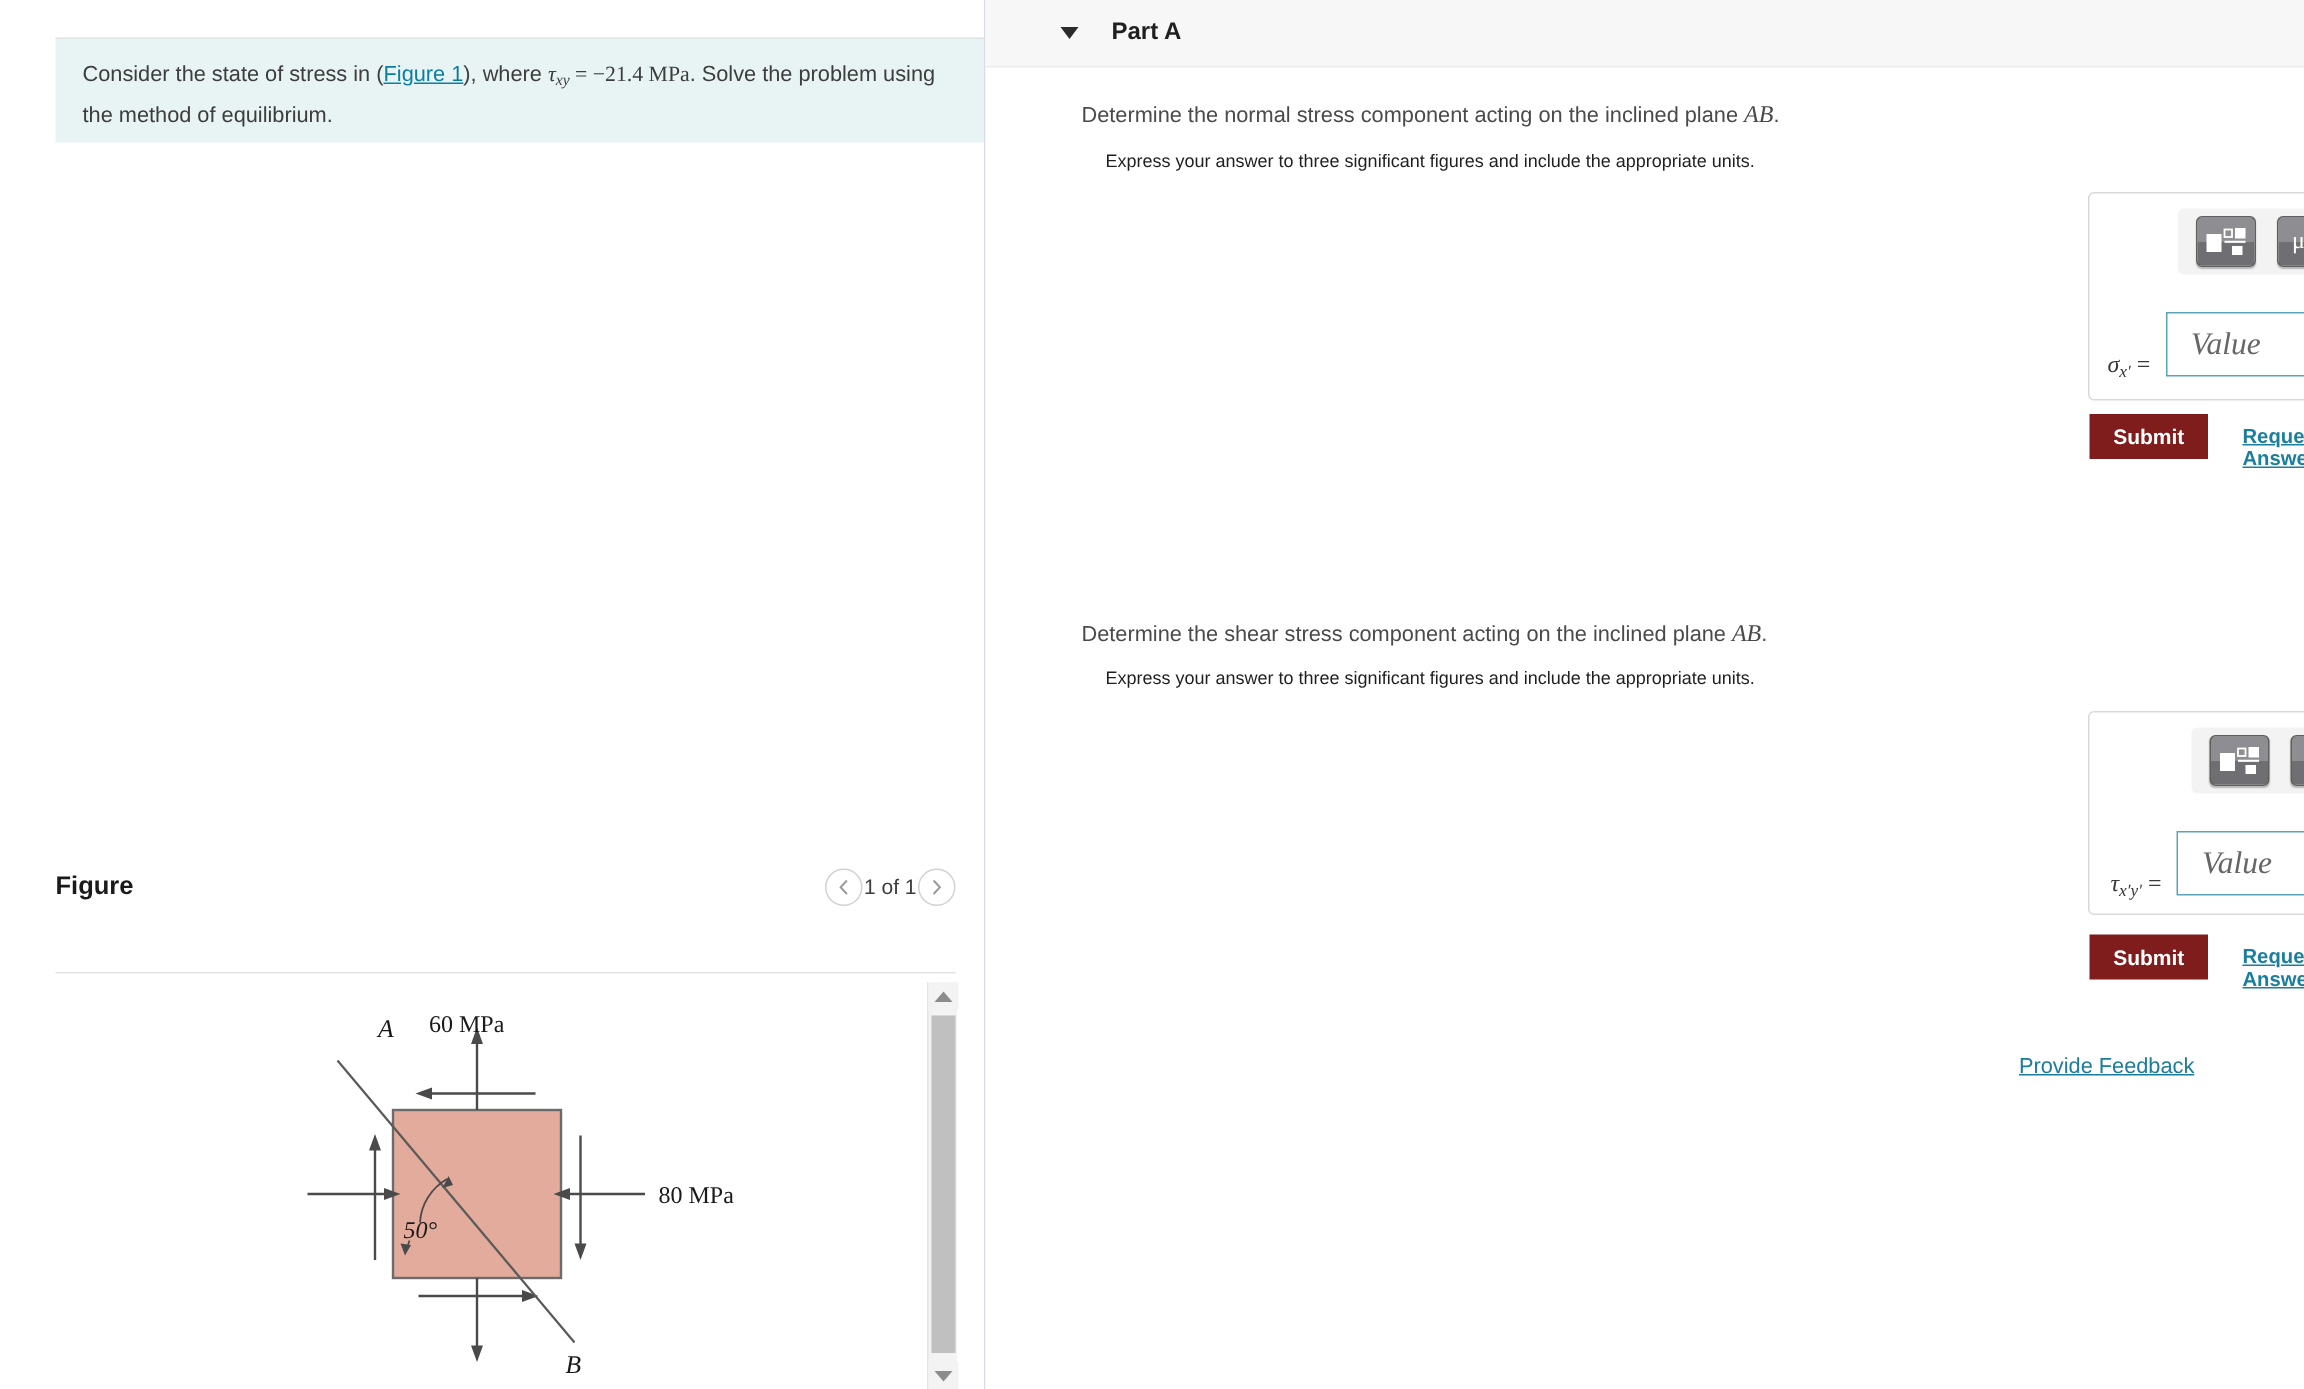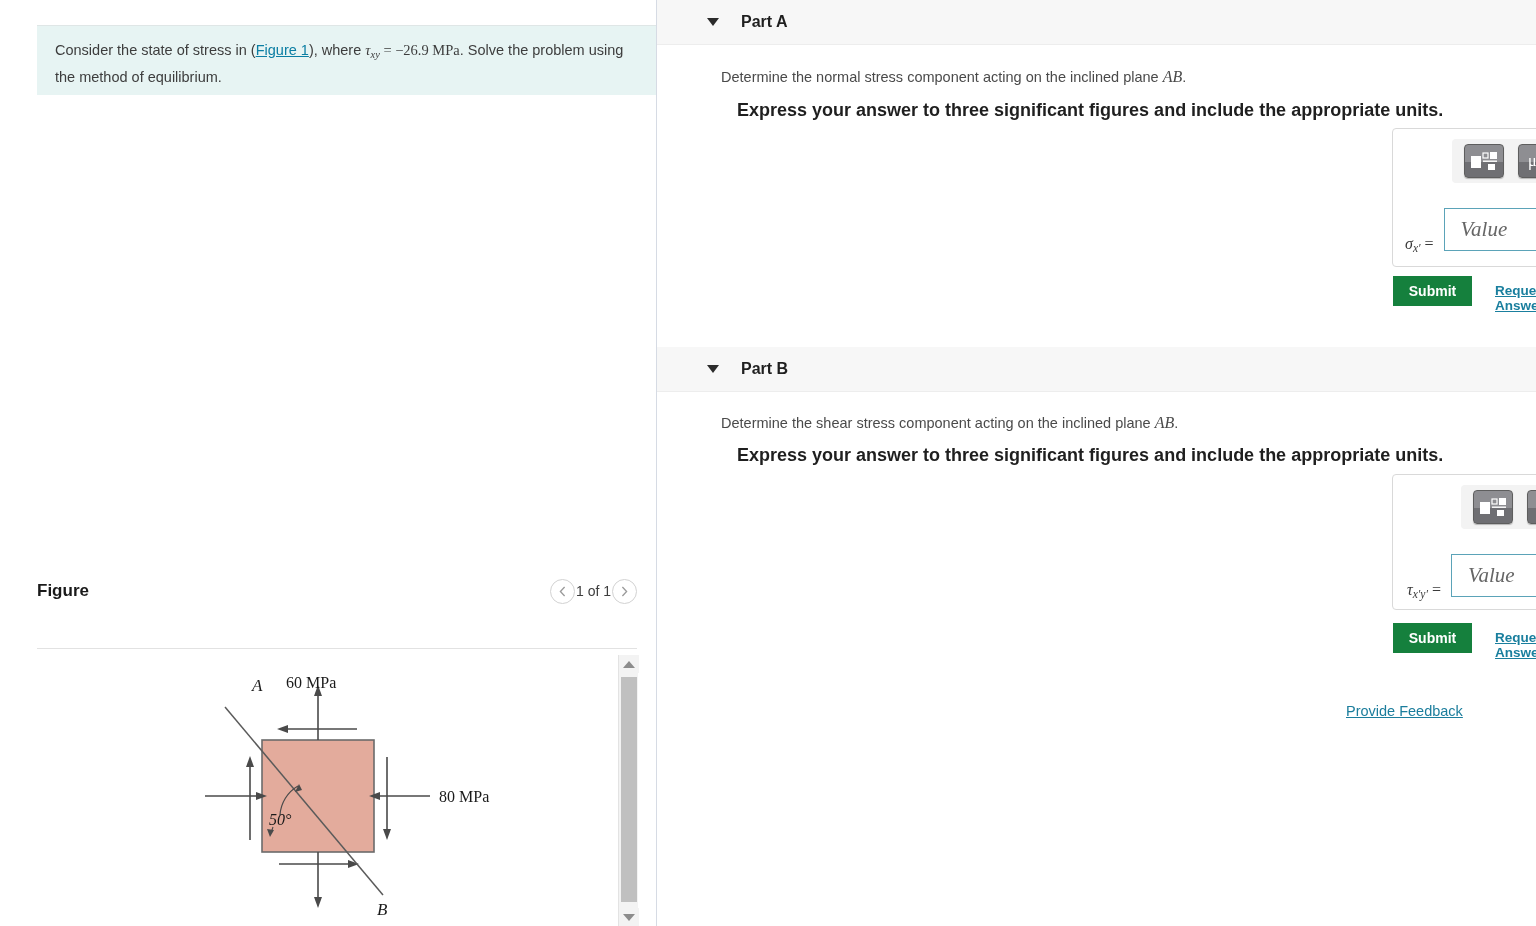--- a/index.html
+++ b/index.html
@@ -118,21 +118,21 @@
   }
   .part-label { font-size: 16px; font-weight: bold; color: #1f1f1f; }
 
   .q-text {
     position: absolute; left: 64px;
     font-size: 14.5px; color: #4a4a4a;
     font-family: "Liberation Sans", sans-serif;
   }
   .q-bold {
     position: absolute; left: 80px;
-    font-size: 18px; font-weight: bold; color: #1f1f1f;
+    font-size: 12px; font-weight: normal; color: #1f1f1f;
   }
 
   
   .answer-box {
     position: absolute;
     border: 1px solid #d9d9d9;
     border-radius: 4px;
     background: #fff;
   }
   .ans-toolbar {
@@ -174,21 +174,21 @@
     font-style: italic;
     font-size: 21px;
     color: #666;
     cursor: text;
   }
   .ans-value { width: 167px; }
 
   .submit-btn {
     position: absolute;
     width: 79px; height: 30px;
-    background: #15803d;
+    background: #7f1d1d;
     color: #fff; font-size: 14px; font-weight: bold;
     display: flex; align-items: center; justify-content: center;
     cursor: pointer; border: none;
     font-family: "Liberation Sans", sans-serif;
   }
   .req-link {
     position: absolute;
     font-size: 13.5px; font-weight: bold;
     color: #1a7f9e; text-decoration: underline; cursor: pointer;
   }
@@ -199,21 +199,21 @@
   }
 </style>
 </head>
 <body>
 
 <div class="page">
 
   <div class="left-panel">
 
     <div class="intro-box">
-      <div class="intro-text"><span>Consider the state of stress in (</span><a>Figure 1</a><span>), where </span><span class="mathit">τ</span><span class="sub">xy</span><span class="mathrm"> = −26.9 MPa</span><span>. Solve the problem using the method of equilibrium.</span></div>
+      <div class="intro-text"><span>Consider the state of stress in (</span><a>Figure 1</a><span>), where </span><span class="mathit">τ</span><span class="sub">xy</span><span class="mathrm"> = −21.4 MPa</span><span>. Solve the problem using the method of equilibrium.</span></div>
     </div>
 
     <div class="figure-header">
       <div class="figure-title">Figure</div>
       <div class="fig-nav">
         <div class="nav-circle">
           <svg width="7" height="11" viewBox="0 0 7 11">
             <path d="M5.6 1 L1.4 5.5 L5.6 10" stroke="#9a9a9a" stroke-width="1.3" fill="none"></path>
           </svg>
         </div>
@@ -314,24 +314,20 @@
         <span class="ans-symbol"><span class="mathit">σ</span><span class="sub">x′</span>
           <span>=</span></span>
         <div class="ans-field ans-value">Value</div>
 
       </div>
     </div>
 
     <div class="submit-btn" style="left:736px; top:276px;">Submit</div>
     <div class="req-link" style="left:838px; top:283px;">Request Answer</div>
 
-    <div class="part-header" style="top:347px;">
-      <div class="caret"></div>
-      <div class="part-label">Part B</div>
-    </div>
 
     <div class="q-text" style="top:414px;"><span>Determine the shear stress component acting on the inclined plane </span><span class="mathit" style="font-size:16px;">AB</span><span>.</span></div>
 
     <div class="q-bold" style="top:445px;">Express your answer to three significant figures and include the appropriate units.</div>
 
     <div class="answer-box" style="left:735px; top:474px; width:424px; height:136px;">
       <div class="ans-toolbar" style="left:68px; width:335px;">
         <div class="tb-btn">
           <svg width="28" height="20" viewBox="0 0 28 20">
             <rect x="1" y="5" width="10" height="12" fill="#fff"></rect>

